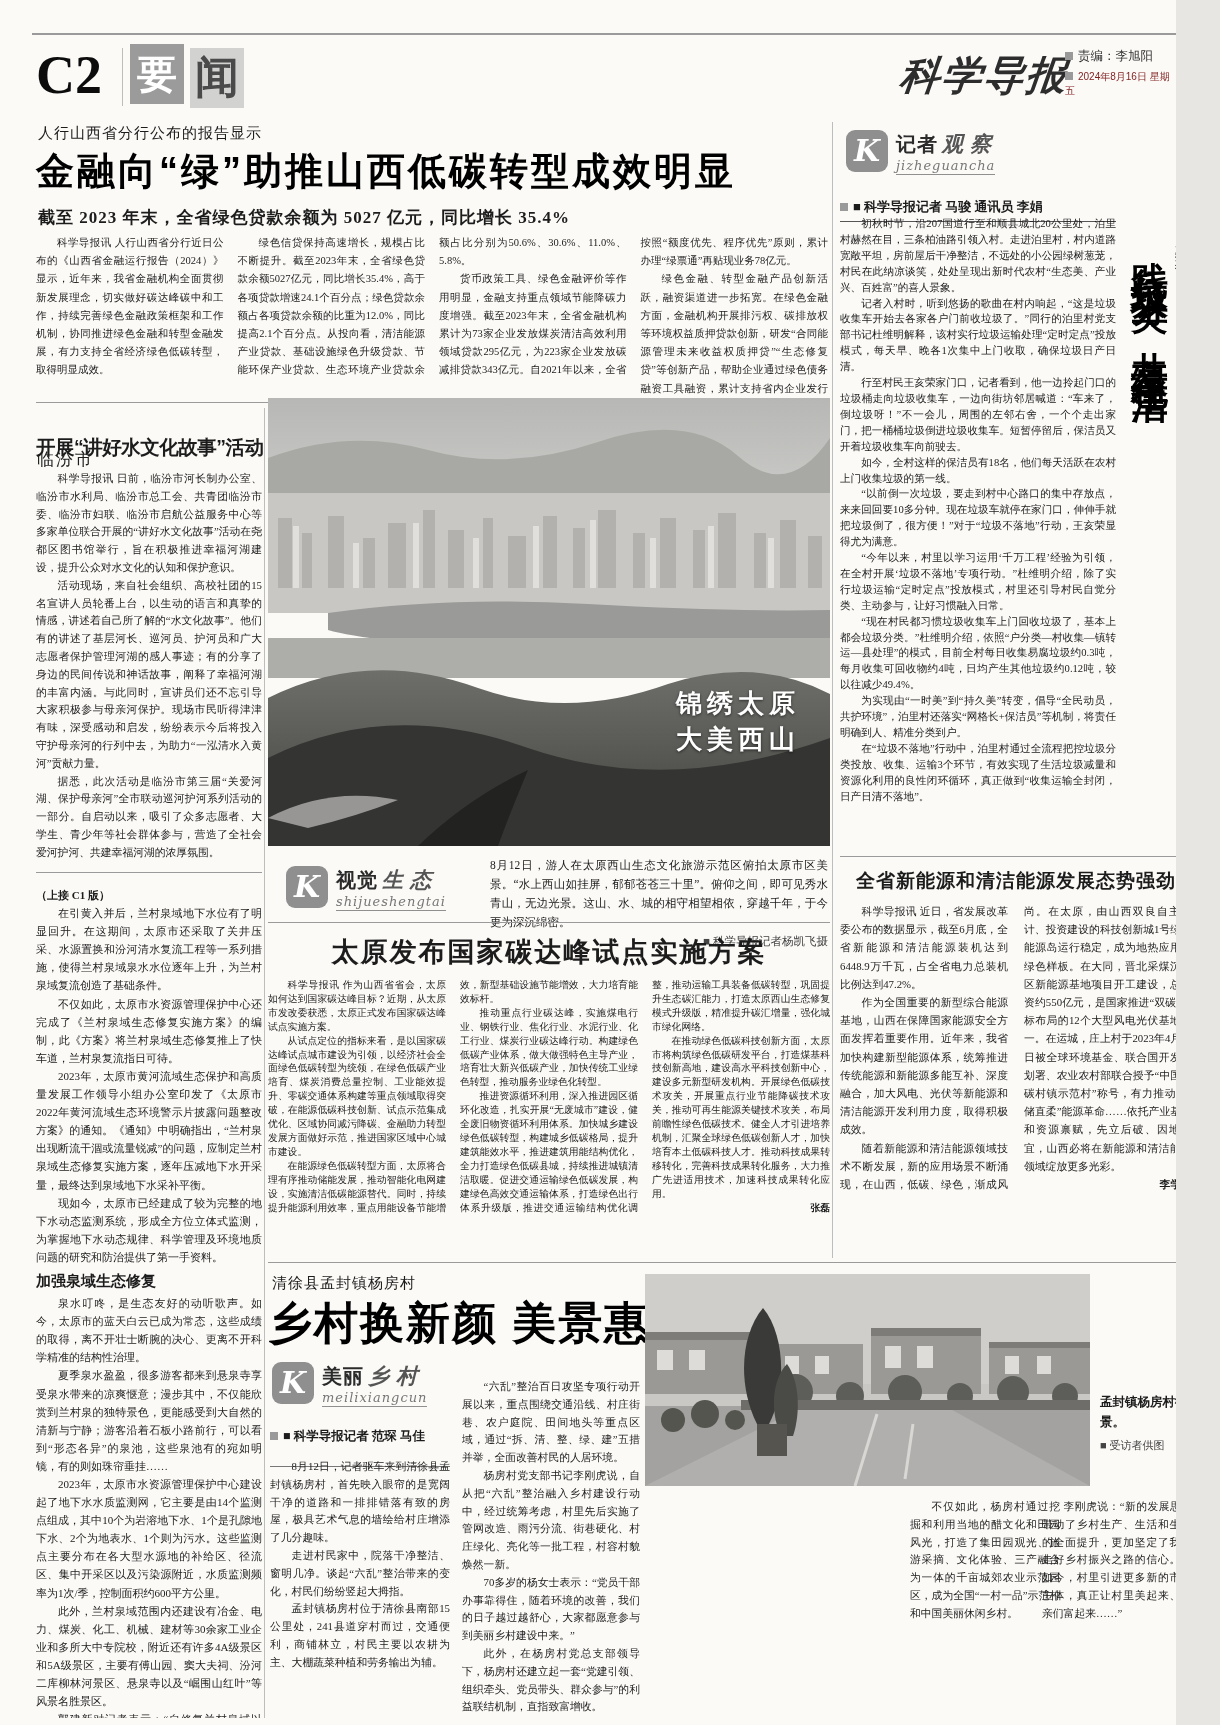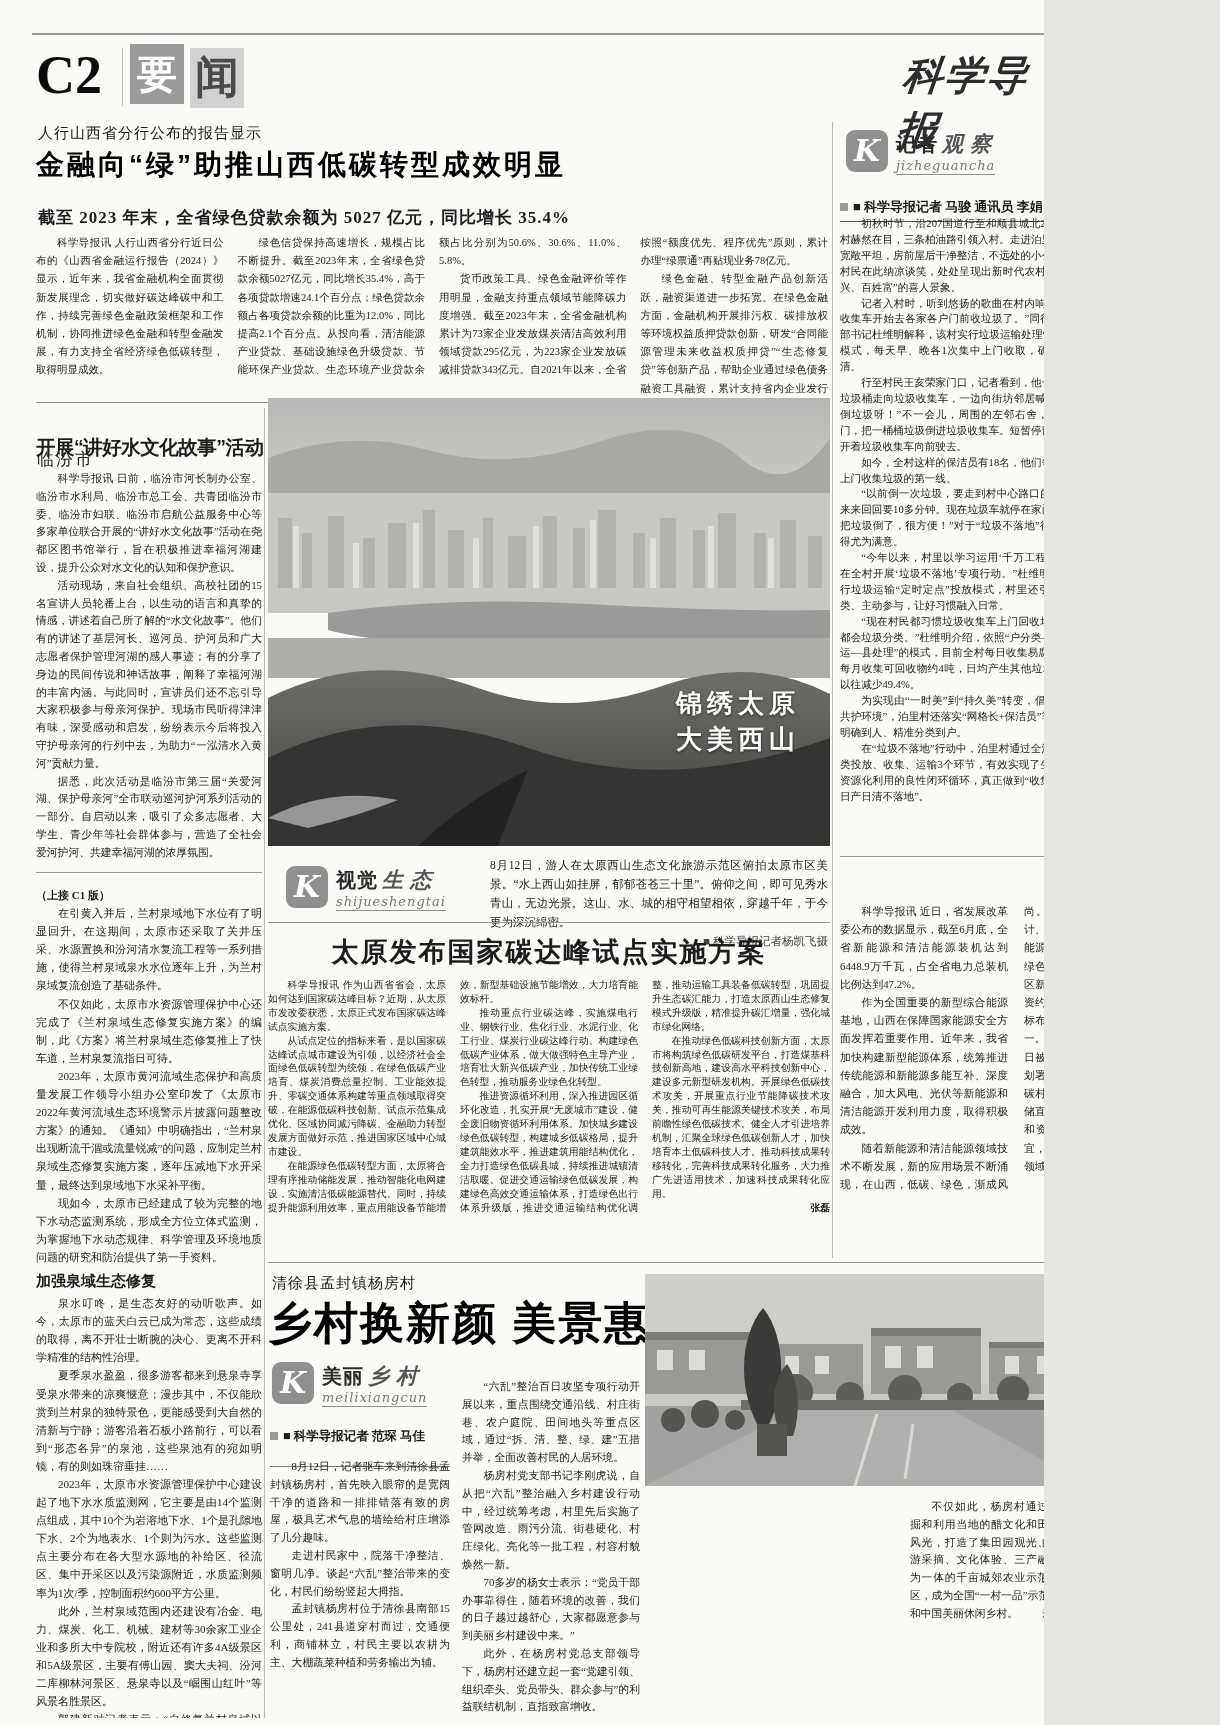--- a/index.html
+++ b/index.html
@@ -1,25 +1,25 @@
 <!DOCTYPE html>
 <html><head>
 <meta charset="utf-8">
 <style>
   html,body{margin:0;padding:0;background:#e8e6e2;}
-  .page{position:relative;width:1044px;height:1725px;background:#fbfaf7;font-family:"Liberation Serif","DejaVu Serif",serif;color:#1c1c1c;overflow:hidden;}
+  .page{position:relative;width:1176px;height:1725px;background:#fbfaf7;font-family:"Liberation Serif","DejaVu Serif",serif;color:#1c1c1c;overflow:hidden;}
   .abs{position:absolute;}
   .hairline{background:#9a9a9a;}
   .vline{background:#bdbdbd;}
   .sans{font-family:"Liberation Sans","DejaVu Sans",sans-serif;}
   .body-text{font-size:11px;line-height:19px;text-align:justify;overflow:hidden;}
   .body-text p{margin:0;text-indent:2em;}
   .author-line{text-align:right;font-weight:bold;text-indent:0 !important;}
   .kicker{font-size:15px;letter-spacing:1px;}
-  .headline-xl{font-family:"Liberation Sans","DejaVu Sans",sans-serif;font-weight:900;font-size:28px;letter-spacing:3px;color:#000;white-space:nowrap;}
+  .headline-xl{font-family:"Liberation Sans","DejaVu Sans",sans-serif;font-weight:900;font-size:38px;letter-spacing:3px;color:#000;white-space:nowrap;}
   .subhead{font-size:17px;font-weight:bold;letter-spacing:1px;}
   .cols4{column-count:4;column-gap:14px;}
   .cols3{column-count:3;column-gap:14px;}
   .cols2{column-count:2;column-gap:16px;}
   .logo-box{display:flex;align-items:flex-start;}
   .k-square{width:42px;height:42px;background:#8f8f8f;border-radius:9px;color:#fff;font-family:"DejaVu Serif",serif;font-weight:bold;font-style:italic;font-size:30px;text-align:center;line-height:42px;flex:0 0 auto;}
   .logo-title{margin-left:8px;border-bottom:1px solid #8f8f8f;padding-bottom:1px;}
   .logo-cn b{font-family:"Liberation Sans",sans-serif;font-size:20px;color:#2b2b2b;letter-spacing:1px;}
   .logo-cn i{font-family:"DejaVu Serif",serif;font-size:21px;font-weight:bold;color:#555;}
   .logo-py{font-family:"DejaVu Serif",serif;font-style:italic;font-size:13px;color:#777;letter-spacing:1px;}
@@ -199,20 +199,21 @@
     <p>“现在村民都习惯垃圾收集车上门回收垃圾了，基本上都会垃圾分类。”杜维明介绍，依照“户分类—村收集—镇转运—县处理”的模式，目前全村每日收集易腐垃圾约0.3吨，每月收集可回收物约4吨，日均产生其他垃圾约0.12吨，较以往减少49.4%。</p>
     <p>为实现由“一时美”到“持久美”转变，倡导“全民动员，共护环境”，泊里村还落实“网格长+保洁员”等机制，将责任明确到人、精准分类到户。</p>
     <p>在“垃圾不落地”行动中，泊里村通过全流程把控垃圾分类投放、收集、运输3个环节，有效实现了生活垃圾减量和资源化利用的良性闭环循环，真正做到“收集运输全封闭，日产日清不落地”。</p>
   </div>
 
   <div class="abs vert sans" style="left:1124px;top:232px;height:616px;font-size:37px;font-weight:900;letter-spacing:7px;color:#000;">践行垃圾分类 共享绿色生活</div>
   <div class="abs vert" style="left:1172px;top:228px;height:180px;font-size:16px;letter-spacing:3px;color:#222;">和顺县泊里村</div>
 
   <div class="abs hairline" style="left:840px;top:856px;width:352px;height:1px;"></div>
 
+  <div class="abs sans" style="left:840px;top:868px;width:352px;text-align:center;font-size:19px;font-weight:900;letter-spacing:1px;">全省新能源和清洁能源发展态势强劲</div>
 
   <div class="abs body-text cols2" style="left:840px;top:902px;width:352px;height:348px;font-size:10.8px;line-height:18.2px;">
     <p>科学导报讯 近日，省发展改革委公布的数据显示，截至6月底，全省新能源和清洁能源装机达到6448.9万千瓦，占全省电力总装机比例达到47.2%。</p>
     <p>作为全国重要的新型综合能源基地，山西在保障国家能源安全方面发挥着重要作用。近年来，我省加快构建新型能源体系，统筹推进传统能源和新能源多能互补、深度融合，加大风电、光伏等新能源和清洁能源开发利用力度，取得积极成效。</p>
     <p>随着新能源和清洁能源领域技术不断发展，新的应用场景不断涌现，在山西，低碳、绿色，渐成风尚。在太原，由山西双良自主设计、投资建设的科技创新城1号绿色能源岛运行稳定，成为地热应用的绿色样板。在大同，晋北采煤沉陷区新能源基地项目开工建设，总投资约550亿元，是国家推进“双碳”目标布局的12个大型风电光伏基地之一。在运城，庄上村于2023年4月24日被全球环境基金、联合国开发计划署、农业农村部联合授予“中国零碳村镇示范村”称号，有力推动“光储直柔”能源革命……依托产业基础和资源禀赋，先立后破、因地制宜，山西必将在新能源和清洁能源领域绽放更多光彩。</p>
     <p class="author-line">李学林</p>
   </div>
 
   <div class="abs hairline" style="left:268px;top:1262px;width:924px;height:1px;"></div>
 

